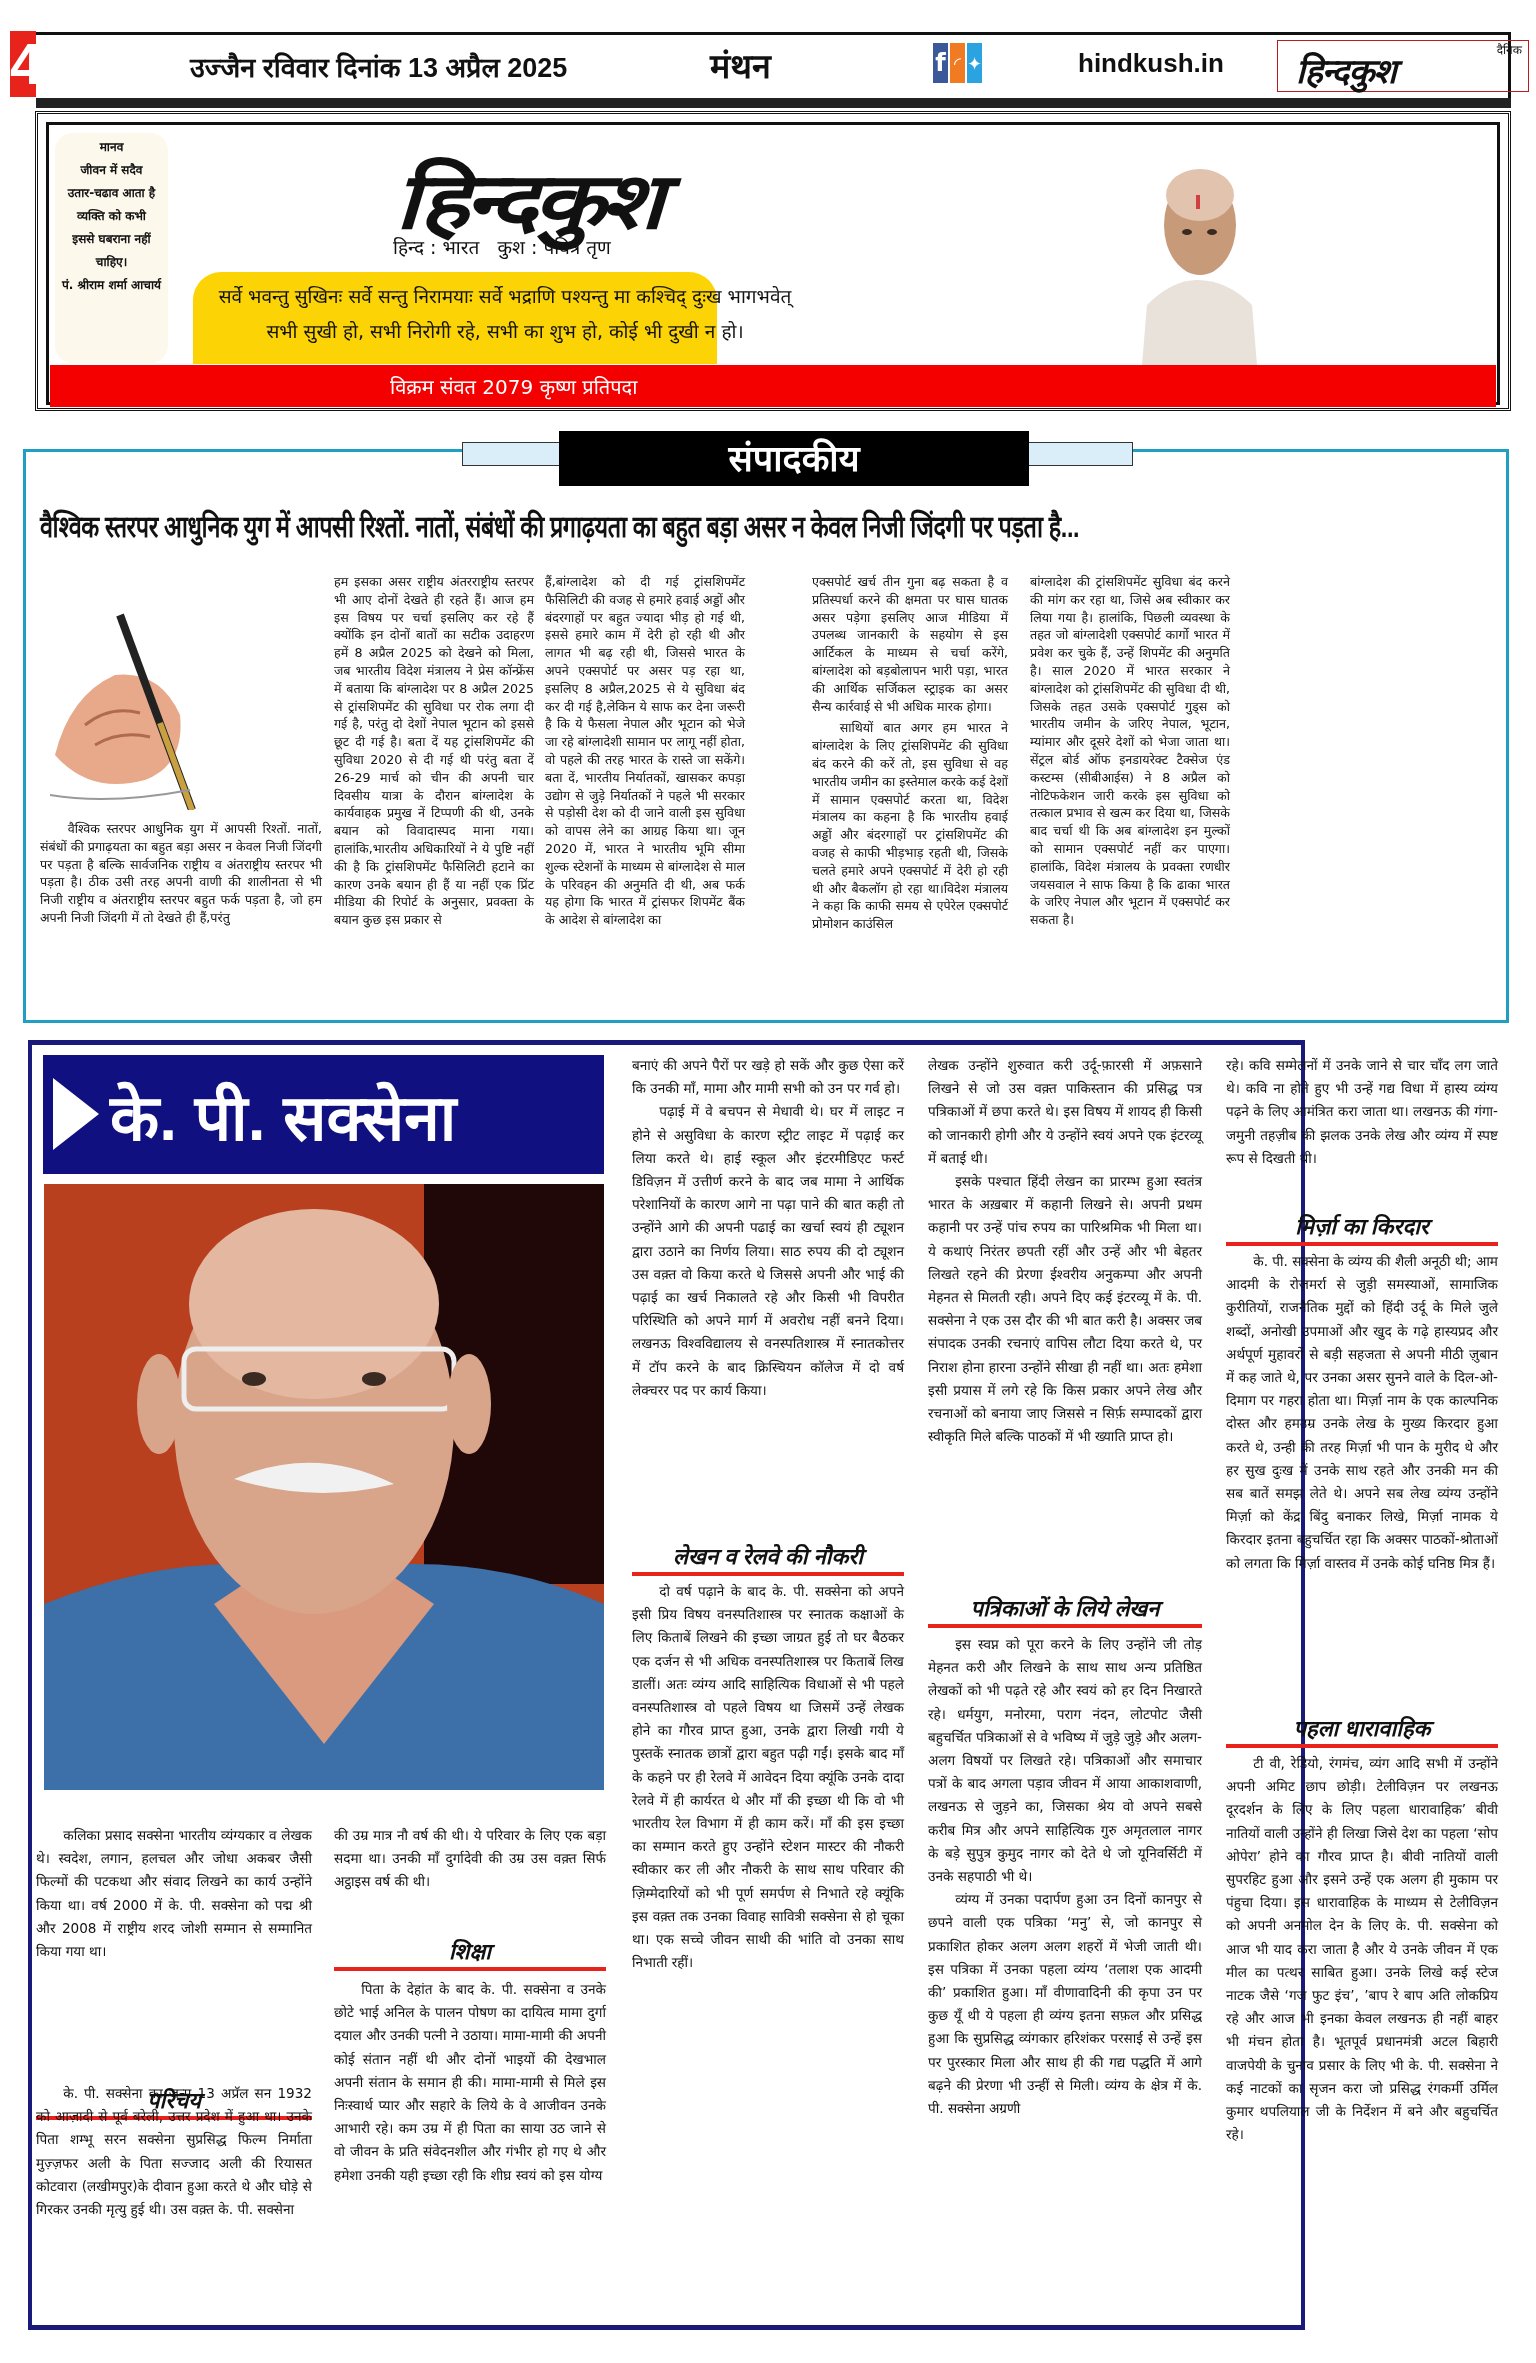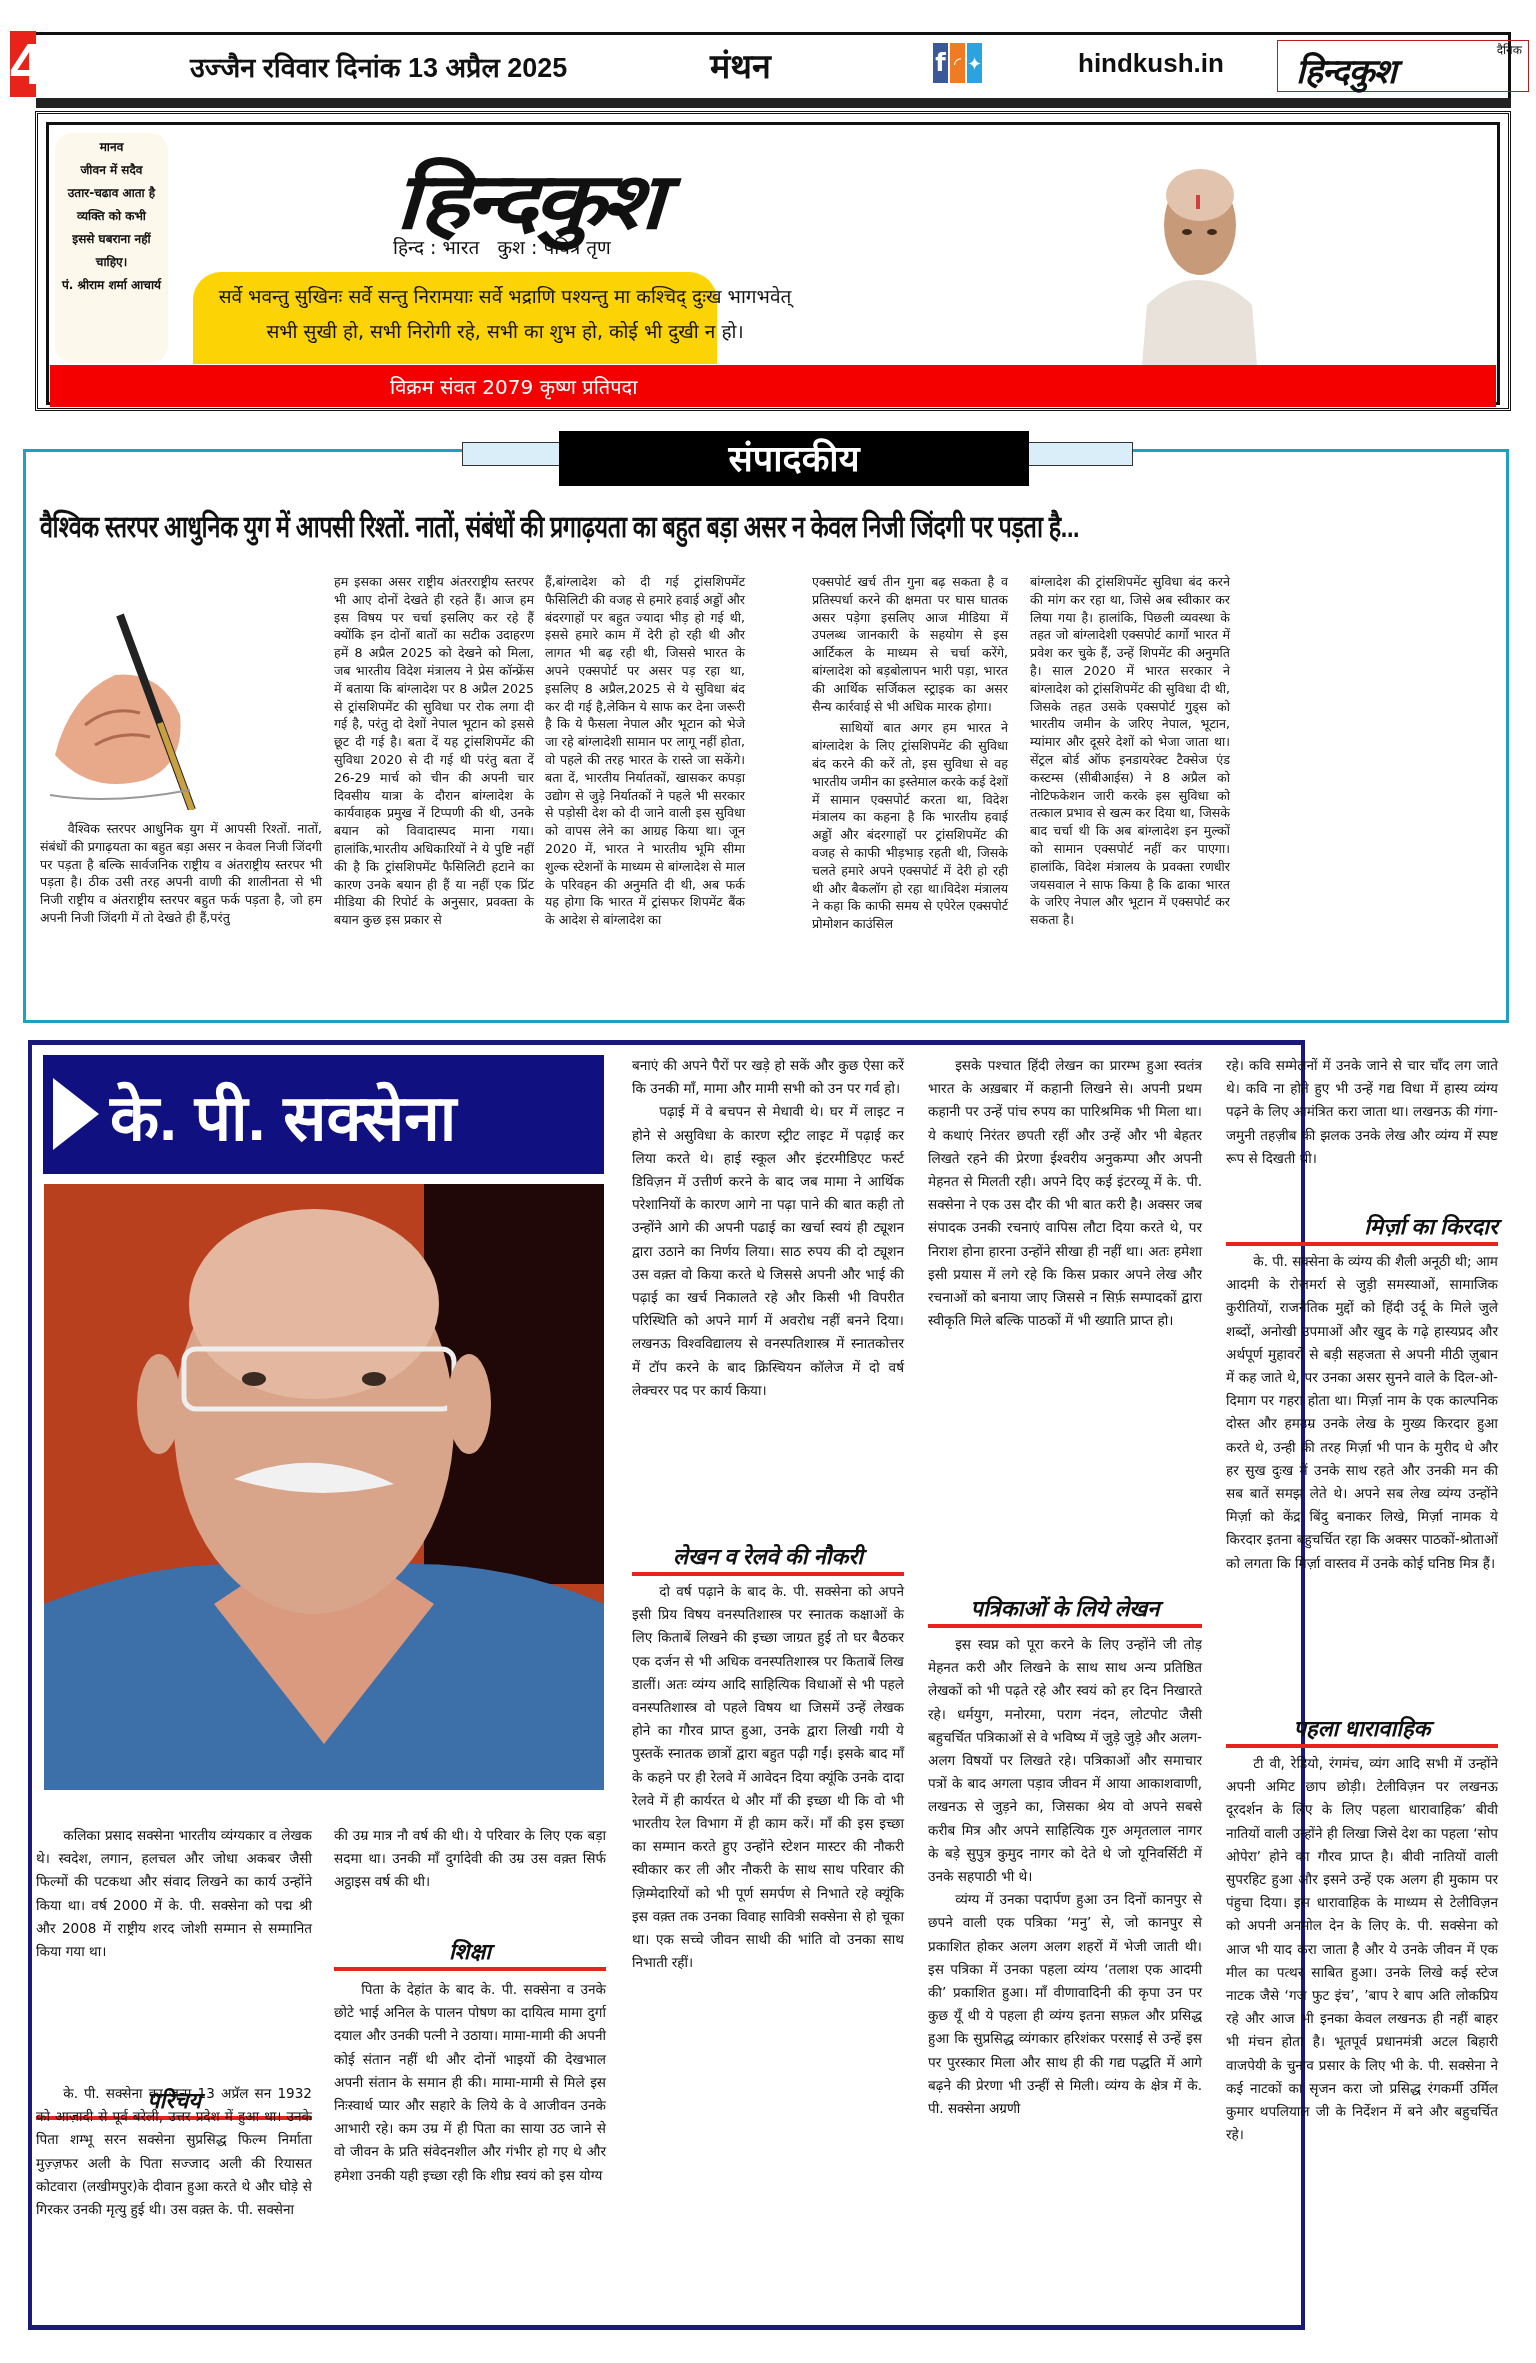--- a/index.html
+++ b/index.html
@@ -166,31 +166,32 @@
 <div class="col2" style="left:632px;top:1054px;width:272px;">
   <p class="noind">बनाएं की अपने पैरों पर खड़े हो सकें और कुछ ऐसा करें कि उनकी माँ, मामा और मामी सभी को उन पर गर्व हो।</p>
   <p>पढ़ाई में वे बचपन से मेधावी थे। घर में लाइट न होने से असुविधा के कारण स्ट्रीट लाइट में पढ़ाई कर लिया करते थे। हाई स्कूल और इंटरमीडिएट फर्स्ट डिविज़न में उत्तीर्ण करने के बाद जब मामा ने आर्थिक परेशानियों के कारण आगे ना पढ़ा पाने की बात कही तो उन्होंने आगे की अपनी पढाई का खर्चा स्वयं ही ट्यूशन द्वारा उठाने का निर्णय लिया। साठ रुपय की दो ट्यूशन उस वक़्त वो किया करते थे जिससे अपनी और भाई की पढ़ाई का खर्च निकालते रहे और किसी भी विपरीत परिस्थिति को अपने मार्ग में अवरोध नहीं बनने दिया। लखनऊ विश्वविद्यालय से वनस्पतिशास्त्र में स्नातकोत्तर में टॉप करने के बाद क्रिस्चियन कॉलेज में दो वर्ष लेक्चरर पद पर कार्य किया।</p>
 </div>
 <div class="sub" style="left:632px;top:1540px;width:272px;">लेखन व रेलवे की नौकरी</div>
 <div class="col2" style="left:632px;top:1580px;width:272px;">
   <p>दो वर्ष पढ़ाने के बाद के. पी. सक्सेना को अपने इसी प्रिय विषय वनस्पतिशास्त्र पर स्नातक कक्षाओं के लिए किताबें लिखने की इच्छा जाग्रत हुई तो घर बैठकर एक दर्जन से भी अधिक वनस्पतिशास्त्र पर किताबें लिख डालीं। अतः व्यंग्य आदि साहित्यिक विधाओं से भी पहले वनस्पतिशास्त्र वो पहले विषय था जिसमें उन्हें लेखक होने का गौरव प्राप्त हुआ, उनके द्वारा लिखी गयी ये पुस्तकें स्नातक छात्रों द्वारा बहुत पढ़ी गईं। इसके बाद माँ के कहने पर ही रेलवे में आवेदन दिया क्यूंकि उनके दादा रेलवे में ही कार्यरत थे और माँ की इच्छा थी कि वो भी भारतीय रेल विभाग में ही काम करें। माँ की इस इच्छा का सम्मान करते हुए उन्होंने स्टेशन मास्टर की नौकरी स्वीकार कर ली और नौकरी के साथ साथ परिवार की ज़िम्मेदारियों को भी पूर्ण समर्पण से निभाते रहे क्यूंकि इस वक़्त तक उनका विवाह सावित्री सक्सेना से हो चूका था। एक सच्चे जीवन साथी की भांति वो उनका साथ निभाती रहीं।</p>
 </div>
 
 <div class="col2" style="left:928px;top:1054px;width:274px;">
+  <p class="noind">लेखक उन्होंने शुरुवात करी उर्दू-फ़ारसी में अफ़साने लिखने से जो उस वक़्त पाकिस्तान की प्रसिद्ध पत्र पत्रिकाओं में छपा करते थे। इस विषय में शायद ही किसी को जानकारी होगी और ये उन्होंने स्वयं अपने एक इंटरव्यू में बताई थी।</p>
   <p>इसके पश्चात हिंदी लेखन का प्रारम्भ हुआ स्वतंत्र भारत के अख़बार में कहानी लिखने से। अपनी प्रथम कहानी पर उन्हें पांच रुपय का पारिश्रमिक भी मिला था। ये कथाएं निरंतर छपती रहीं और उन्हें और भी बेहतर लिखते रहने की प्रेरणा ईश्वरीय अनुकम्पा और अपनी मेहनत से मिलती रही। अपने दिए कई इंटरव्यू में के. पी. सक्सेना ने एक उस दौर की भी बात करी है। अक्सर जब संपादक उनकी रचनाएं वापिस लौटा दिया करते थे, पर निराश होना हारना उन्होंने सीखा ही नहीं था। अतः हमेशा इसी प्रयास में लगे रहे कि किस प्रकार अपने लेख और रचनाओं को बनाया जाए जिससे न सिर्फ़ सम्पादकों द्वारा स्वीकृति मिले बल्कि पाठकों में भी ख्याति प्राप्त हो।</p>
 </div>
 <div class="sub" style="left:928px;top:1592px;width:274px;">पत्रिकाओं के लिये लेखन</div>
 <div class="col2" style="left:928px;top:1633px;width:274px;">
   <p>इस स्वप्न को पूरा करने के लिए उन्होंने जी तोड़ मेहनत करी और लिखने के साथ साथ अन्य प्रतिष्ठित लेखकों को भी पढ़ते रहे और स्वयं को हर दिन निखारते रहे। धर्मयुग, मनोरमा, पराग नंदन, लोटपोट जैसी बहुचर्चित पत्रिकाओं से वे भविष्य में जुड़े जुड़े और अलग-अलग विषयों पर लिखते रहे। पत्रिकाओं और समाचार पत्रों के बाद अगला पड़ाव जीवन में आया आकाशवाणी, लखनऊ से जुड़ने का, जिसका श्रेय वो अपने सबसे करीब मित्र और अपने साहित्यिक गुरु अमृतलाल नागर के बड़े सुपुत्र कुमुद नागर को देते थे जो यूनिवर्सिटी में उनके सहपाठी भी थे।</p>
   <p>व्यंग्य में उनका पदार्पण हुआ उन दिनों कानपुर से छपने वाली एक पत्रिका ‘मनु’ से, जो कानपुर से प्रकाशित होकर अलग अलग शहरों में भेजी जाती थी। इस पत्रिका में उनका पहला व्यंग्य ‘तलाश एक आदमी की’ प्रकाशित हुआ। माँ वीणावादिनी की कृपा उन पर कुछ यूँ थी ये पहला ही व्यंग्य इतना सफ़ल और प्रसिद्ध हुआ कि सुप्रसिद्ध व्यंगकार हरिशंकर परसाई से उन्हें इस पर पुरस्कार मिला और साथ ही की गद्य पद्धति में आगे बढ़ने की प्रेरणा भी उन्हीं से मिली। व्यंग्य के क्षेत्र में के. पी. सक्सेना अग्रणी</p>
 </div>
 
 <div class="col2" style="left:1226px;top:1054px;width:272px;">
   <p class="noind">रहे। कवि सम्मेलनों में उनके जाने से चार चाँद लग जाते थे। कवि ना होते हुए भी उन्हें गद्य विधा में हास्य व्यंग्य पढ़ने के लिए आमंत्रित करा जाता था। लखनऊ की गंगा-जमुनी तहज़ीब की झलक उनके लेख और व्यंग्य में स्पष्ट रूप से दिखती थी।</p>
 </div>
-<div class="sub" style="left:1226px;top:1210px;width:272px;text-align:right;">मिर्ज़ा का किरदार</div>
+<div class="sub" style="left:1226px;top:1210px;width:272px;">मिर्ज़ा का किरदार</div>
 <div class="col2" style="left:1226px;top:1250px;width:272px;">
   <p>के. पी. सक्सेना के व्यंग्य की शैली अनूठी थी; आम आदमी के रोज़मर्रा से जुड़ी समस्याओं, सामाजिक कुरीतियों, राजनैतिक मुद्दों को हिंदी उर्दू के मिले जुले शब्दों, अनोखी उपमाओं और खुद के गढ़े हास्यप्रद और अर्थपूर्ण मुहावरों से बड़ी सहजता से अपनी मीठी ज़ुबान में कह जाते थे, पर उनका असर सुनने वाले के दिल-ओ-दिमाग पर गहरा होता था। मिर्ज़ा नाम के एक काल्पनिक दोस्त और हमउम्र उनके लेख के मुख्य किरदार हुआ करते थे, उन्ही की तरह मिर्ज़ा भी पान के मुरीद थे और हर सुख दुःख में उनके साथ रहते और उनकी मन की सब बातें समझ लेते थे। अपने सब लेख व्यंग्य उन्होंने मिर्ज़ा को केंद्र बिंदु बनाकर लिखे, मिर्ज़ा नामक ये किरदार इतना बहुचर्चित रहा कि अक्सर पाठकों-श्रोताओं को लगता कि मिर्ज़ा वास्तव में उनके कोई घनिष्ठ मित्र हैं।</p>
 </div>
 <div class="sub" style="left:1226px;top:1712px;width:272px;">पहला धारावाहिक</div>
 <div class="col2" style="left:1226px;top:1752px;width:272px;">
   <p>टी वी, रेडियो, रंगमंच, व्यंग आदि सभी में उन्होंने अपनी अमिट छाप छोड़ी। टेलीविज़न पर लखनऊ दूरदर्शन के लिए के लिए पहला धारावाहिक’ बीवी नातियों वाली उन्होंने ही लिखा जिसे देश का पहला ‘सोप ओपेरा’ होने का गौरव प्राप्त है। बीवी नातियों वाली सुपरहिट हुआ और इसने उन्हें एक अलग ही मुकाम पर पंहुचा दिया। इस धारावाहिक के माध्यम से टेलीविज़न को अपनी अनमोल देन के लिए के. पी. सक्सेना को आज भी याद करा जाता है और ये उनके जीवन में एक मील का पत्थर साबित हुआ। उनके लिखे कई स्टेज नाटक जैसे ‘गज फुट इंच’, ’बाप रे बाप अति लोकप्रिय रहे और आज भी इनका केवल लखनऊ ही नहीं बाहर भी मंचन होता है। भूतपूर्व प्रधानमंत्री अटल बिहारी वाजपेयी के चुनाव प्रसार के लिए भी के. पी. सक्सेना ने कई नाटकों का सृजन करा जो प्रसिद्ध रंगकर्मी उर्मिल कुमार थपलियाल जी के निर्देशन में बने और बहुचर्चित रहे।</p>
 </div>
 
 </body></html>

